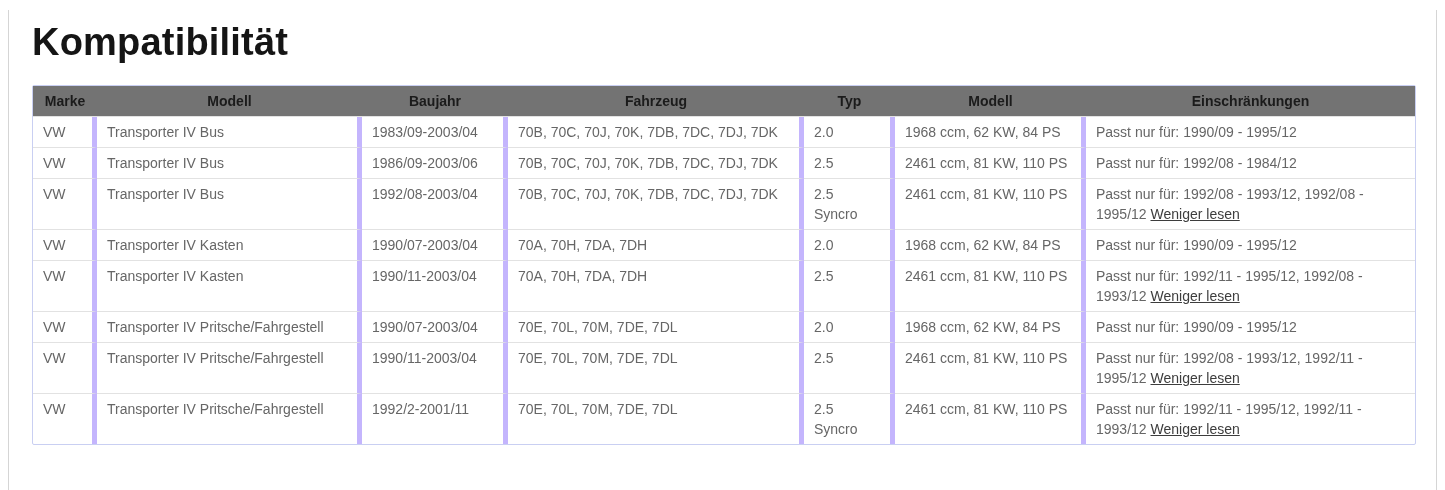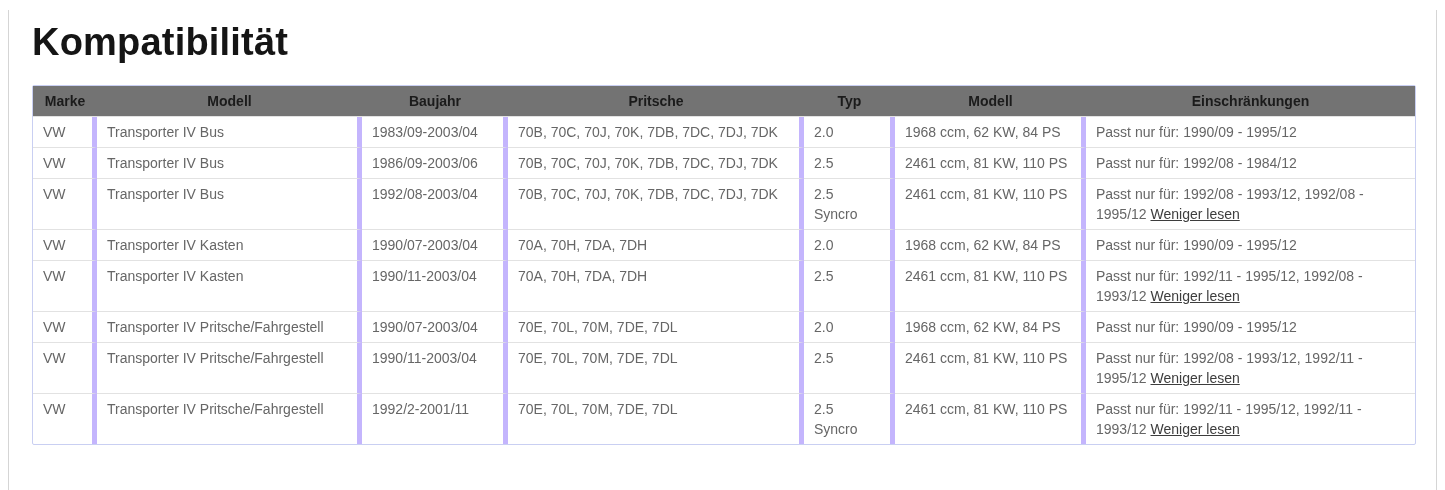--- a/index.html
+++ b/index.html
@@ -82,21 +82,21 @@
         <col style="width: 296px;">
         <col style="width: 91px;">
         <col style="width: 191px;">
         <col style="width: 329px;">
       </colgroup>
     <thead>
       <tr id="compat-head">
           <th>Marke</th>
           <th>Modell</th>
           <th>Baujahr</th>
-          <th>Pritsche</th>
+          <th>Fahrzeug</th>
           <th>Typ</th>
           <th>Modell</th>
           <th>Einschränkungen</th>
         </tr>
     </thead>
     <tbody id="compat-body">
         <tr>
           <td><span>VW</span></td>
           <td><span>Transporter IV Bus</span></td>
           <td><span>1983/09-2003/04</span></td>

